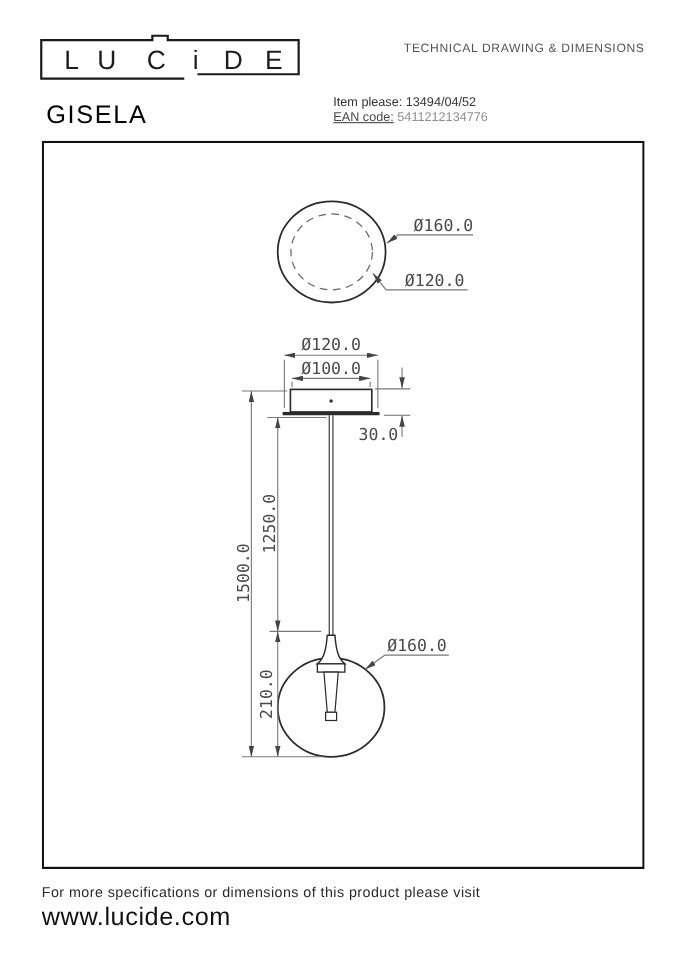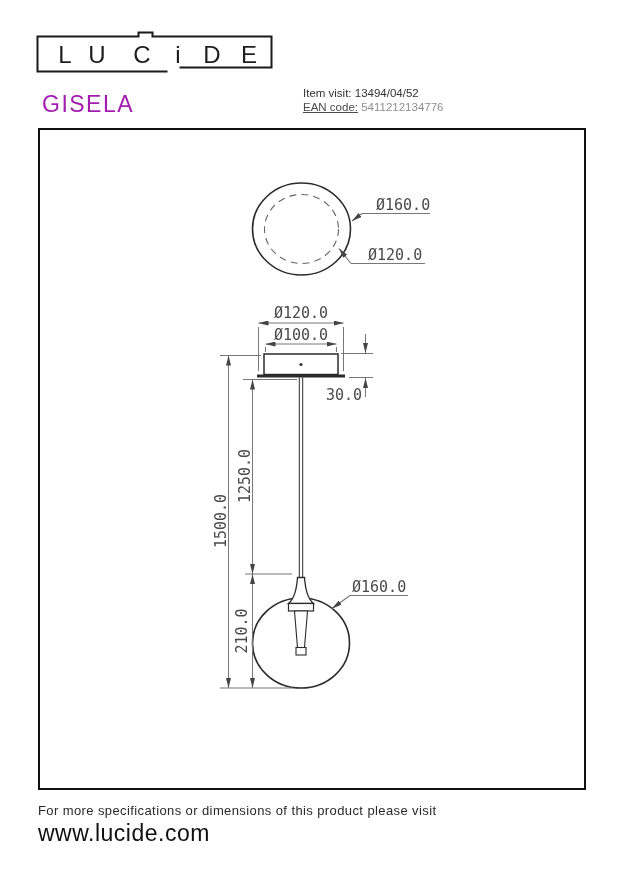--- a/index.html
+++ b/index.html
@@ -7,21 +7,21 @@
     position:relative;width:620px;height:877px;background:#ffffff;
     font-family:"Liberation Sans",sans-serif;overflow:hidden;
   }
   .abs{position:absolute;}
   
   .doc-type{
     top:38px;right:34px;font-size:11px;letter-spacing:.6px;color:#555;
     text-align:right;white-space:nowrap;
   }
   .product-name{
-    top:91px;left:42px;font-size:23px;letter-spacing:1.5px;color:#a21caf;
+    top:91px;left:42px;font-size:23px;letter-spacing:1.5px;color:#000000;
     font-weight:400;white-space:nowrap;
   }
   .item-block{top:86px;left:303px;font-size:11.5px;line-height:14px;color:#333;}
   .item-block .row{white-space:nowrap;}
   .ean-label{color:#4a4a4a;text-decoration:underline;}
   .ean-value{color:#8f8f8f;text-align:center;}
   
   .footer-note{top:803px;left:38px;font-size:13px;letter-spacing:.4px;color:#2a2a2a;white-space:nowrap;}
   .website{top:820px;left:38px;font-size:23px;letter-spacing:.5px;color:#111;white-space:nowrap;}
   
@@ -40,26 +40,27 @@
   <svg class="abs" style="top:28px;left:33px;" width="245" height="50" viewBox="33 28 245 50">
     <path d="M167.5,71.5 H37.5 V36.5 H138.5 V32.5 H152.5 V36.5 H271.5 V67.5 H179.5" fill="none" stroke="#1a1a1a" stroke-width="2"></path>
     <text class="logoletter" x="65" y="63" text-anchor="middle">L</text>
     <text class="logoletter" x="97" y="63" text-anchor="middle">U</text>
     <text class="logoletter" x="142" y="63" text-anchor="middle">C</text>
     <text class="logoletter" x="178" y="63" text-anchor="middle">i</text>
     <text class="logoletter" x="212" y="63" text-anchor="middle">D</text>
     <text class="logoletter" x="249" y="63" text-anchor="middle">E</text>
   </svg>
 
+  <div class="abs doc-type">TECHNICAL DRAWING &amp; DIMENSIONS</div>
 
   <div class="abs product-name">GISELA</div>
 
   <div class="abs item-block">
     <div class="row">
-      <span>Item visit:</span>
+      <span>Item please:</span>
       <span>13494/04/52</span>
     </div>
     <div class="row">
       <span class="ean-label">EAN code:</span>
       <span class="ean-value">5411212134776</span>
     </div>
   </div>
 
   <svg class="abs" style="top:128px;left:38px;" width="548" height="662" viewBox="38 128 548 662">
     <defs>

